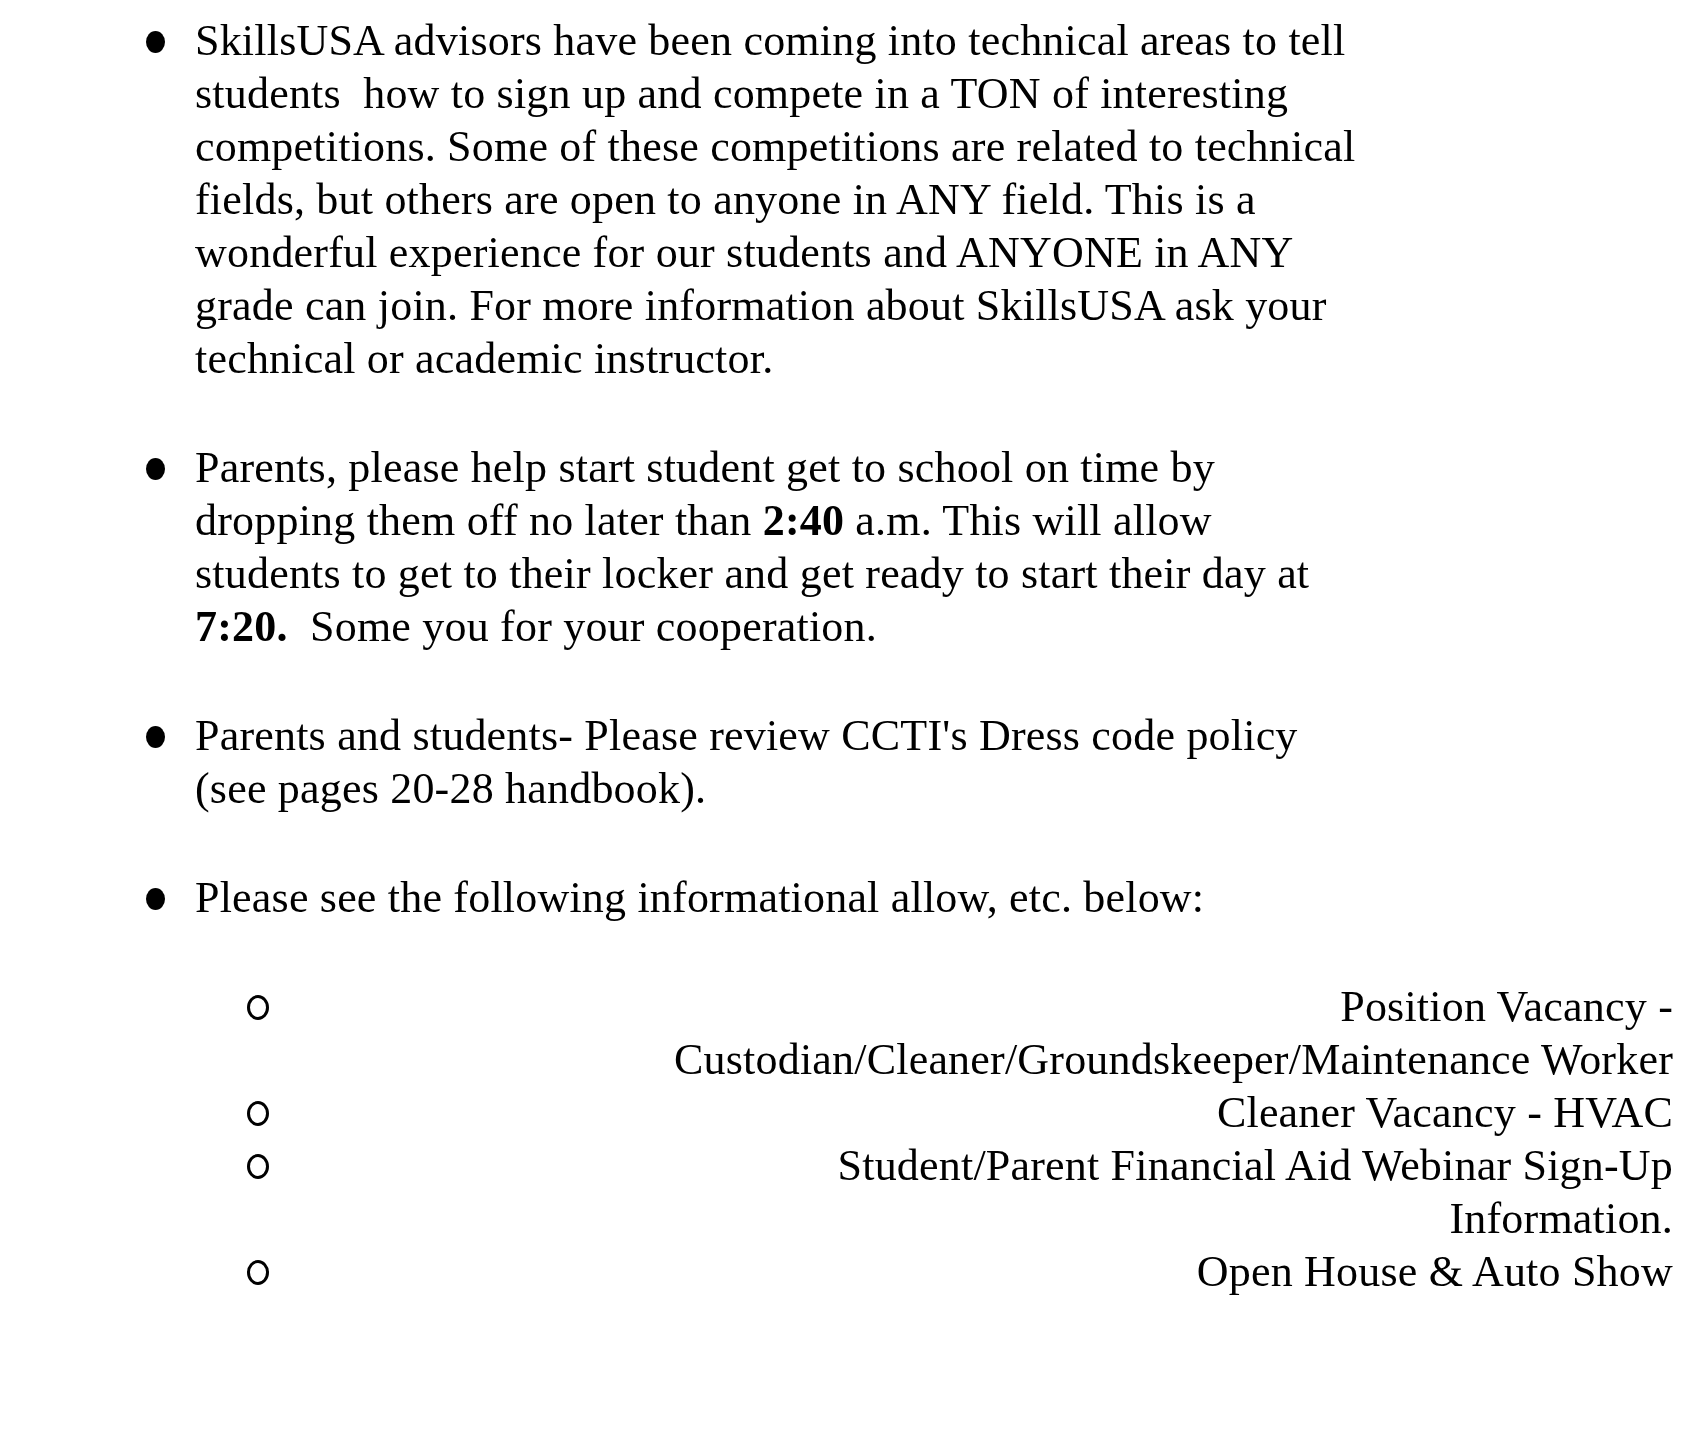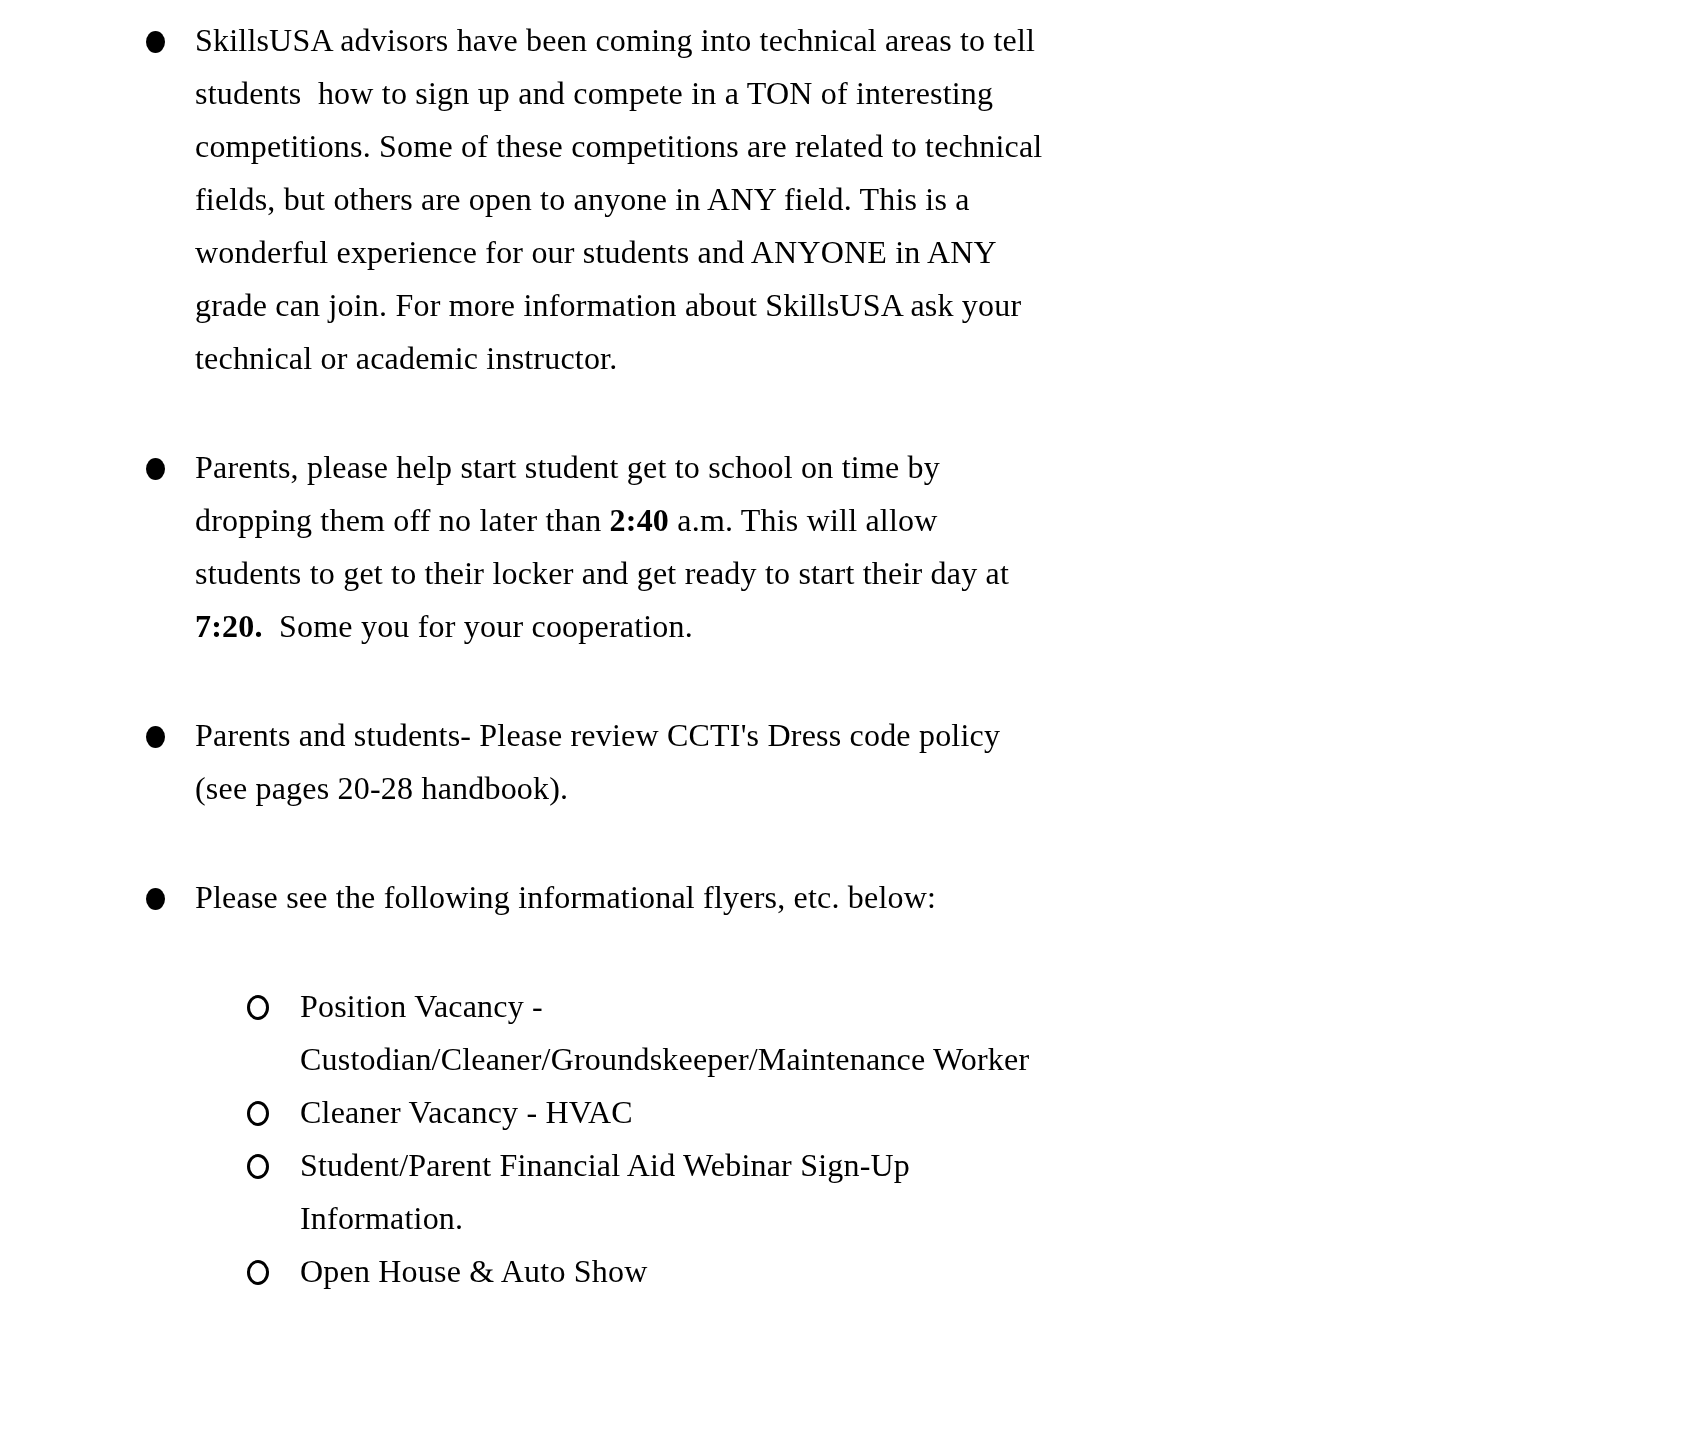--- a/index.html
+++ b/index.html
@@ -19,21 +19,21 @@
     padding-top: 14px;
   }
   .bullet-item {
     position: relative;
     padding-left: 195px;
     padding-right: 30px;
     margin-bottom: 56px;
   }
   .bullet-text {
     margin: 0;
-    font-size: 32px;
+    font-size: 44px;
     line-height: 53px;
     white-space: pre-wrap;
     letter-spacing: 0.2px;
   }
   .bullet-text b { font-weight: bold; }
   .disc-marker {
     position: absolute;
     left: 146px;
     top: 17px;
     width: 19px;
@@ -42,20 +42,21 @@
     border-radius: 50%;
   }
   .sub-list {
     margin-top: 0;
   }
   .sub-bullet-item {
     position: relative;
     padding-left: 300px;
     padding-right: 27px;
     margin-bottom: 0;
+    text-align: right;
   }
   .circle-marker {
     position: absolute;
     left: 247px;
     top: 15px;
     width: 22px;
     height: 25px;
     border: 3px solid #000000;
     border-radius: 50%;
     background: transparent;
@@ -86,21 +87,21 @@
   </div>
 
   <div class="bullet-item">
     <span class="disc-marker"></span>
     <p class="bullet-text"><span>Parents and students- Please review CCTI's Dress code policy
 (see pages 20-28 handbook).</span></p>
   </div>
 
   <div class="bullet-item">
     <span class="disc-marker"></span>
-    <p class="bullet-text"><span>Please see the following informational flyers, etc. below:</span></p>
+    <p class="bullet-text"><span>Please see the following informational allow, etc. below:</span></p>
   </div>
 
   <div class="sub-list">
 
     <div class="sub-bullet-item">
       <span class="circle-marker"></span>
       <p class="bullet-text"><span>Position Vacancy -
 Custodian/Cleaner/Groundskeeper/Maintenance Worker</span></p>
     </div>
 

